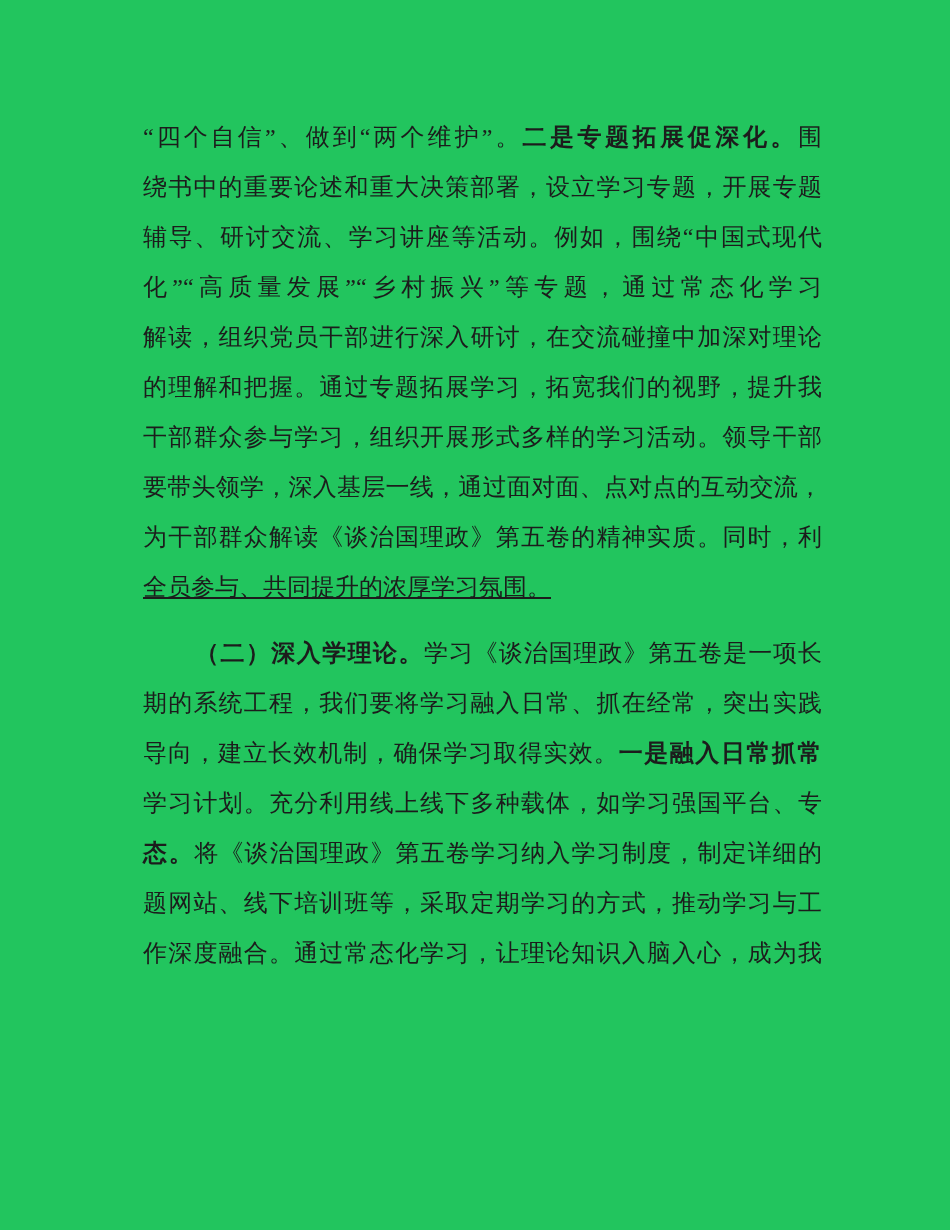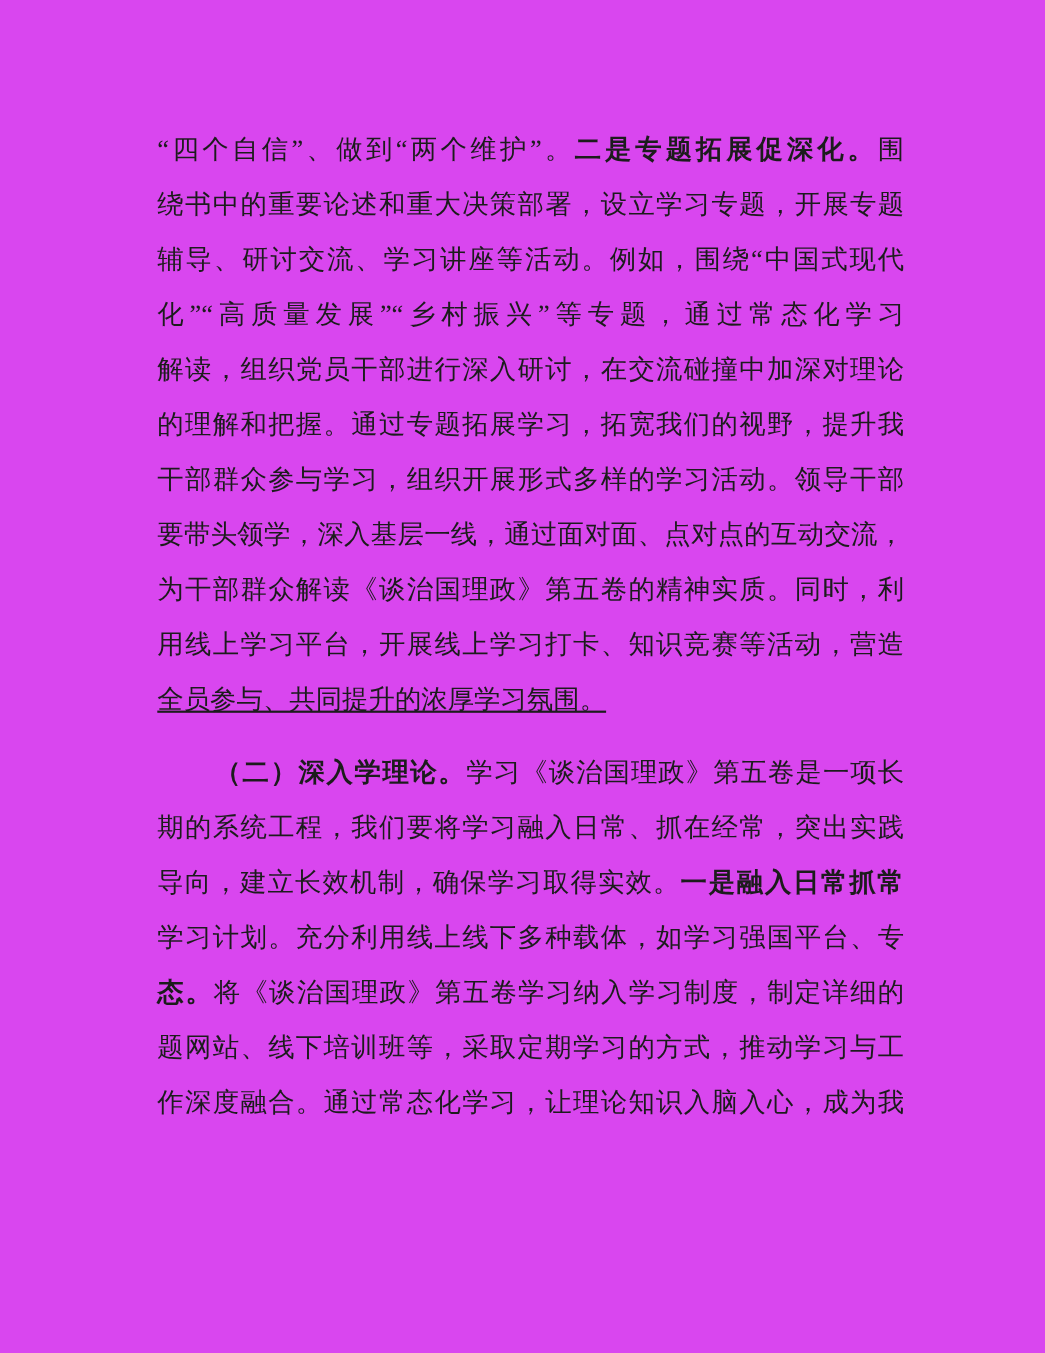--- a/index.html
+++ b/index.html
@@ -7,21 +7,21 @@
     padding: 0;
     width: 950px;
     height: 1230px;
     background: #ffffff;
     overflow: hidden;
   }
   .page {
     position: relative;
     width: 950px;
     height: 1230px;
-    background: #d946ef;
+    background: #22c55e;
   }
   .textblock {
     position: absolute;
     left: 143px;
     top: 112px;
     width: 679px;
     color: #1c1c1c;
   }
   .paragraph { margin: 0; padding: 0; }
   .paragraph + .paragraph { margin-top: 16px; }
@@ -57,21 +57,20 @@
       <div class="paragraph">
         <div class="line"><span class="run-normal">“四个自信”、做到“两个维护”。</span><span class="run-bold">二是专题拓展促深化。</span><span class="run-normal">围</span></div>
         <div class="line"><span class="run-normal">绕书中的重要论述和重大决策部署，设立学习专题，开展专题</span></div>
         <div class="line"><span class="run-normal">辅导、研讨交流、学习讲座等活动。例如，围绕“中国式现代</span></div>
         <div class="line"><span class="run-normal">化”“高质量发展”“乡村振兴”等专题，通过常态化学习</span></div>
         <div class="line"><span class="run-normal">解读，组织党员干部进行深入研讨，在交流碰撞中加深对理论</span></div>
         <div class="line"><span class="run-normal">的理解和把握。通过专题拓展学习，拓宽我们的视野，提升我</span></div>
         <div class="line"><span class="run-normal">干部群众参与学习，组织开展形式多样的学习活动。领导干部</span></div>
         <div class="line"><span class="run-normal">要带头领学，深入基层一线，通过面对面、点对点的互动交流，</span></div>
         <div class="line"><span class="run-normal">为干部群众解读《谈治国理政》第五卷的精神实质。同时，利</span></div>
-        <div class="line"><span class="run-normal">用线上学习平台，开展线上学习打卡、知识竞赛等活动，营造</span></div>
         <div class="line no-stretch"><span class="run-normal">全员参与、共同提升的浓厚学习氛围。</span></div>
       </div>
       <div class="paragraph">
         <div class="line indent"><span class="run-bold">（二）深入学理论。</span><span class="run-normal">学习《谈治国理政》第五卷是一项长</span></div>
         <div class="line"><span class="run-normal">期的系统工程，我们要将学习融入日常、抓在经常，突出实践</span></div>
         <div class="line"><span class="run-normal">导向，建立长效机制，确保学习取得实效。</span><span class="run-bold">一是融入日常抓常</span></div>
         <div class="line"><span class="run-normal">学习计划。充分利用线上线下多种载体，如学习强国平台、专</span></div>
         <div class="line"><span class="run-bold">态。</span><span class="run-normal">将《谈治国理政》第五卷学习纳入学习制度，制定详细的</span></div>
         <div class="line"><span class="run-normal">题网站、线下培训班等，采取定期学习的方式，推动学习与工</span></div>
         <div class="line"><span class="run-normal">作深度融合。通过常态化学习，让理论知识入脑入心，成为我</span></div>

